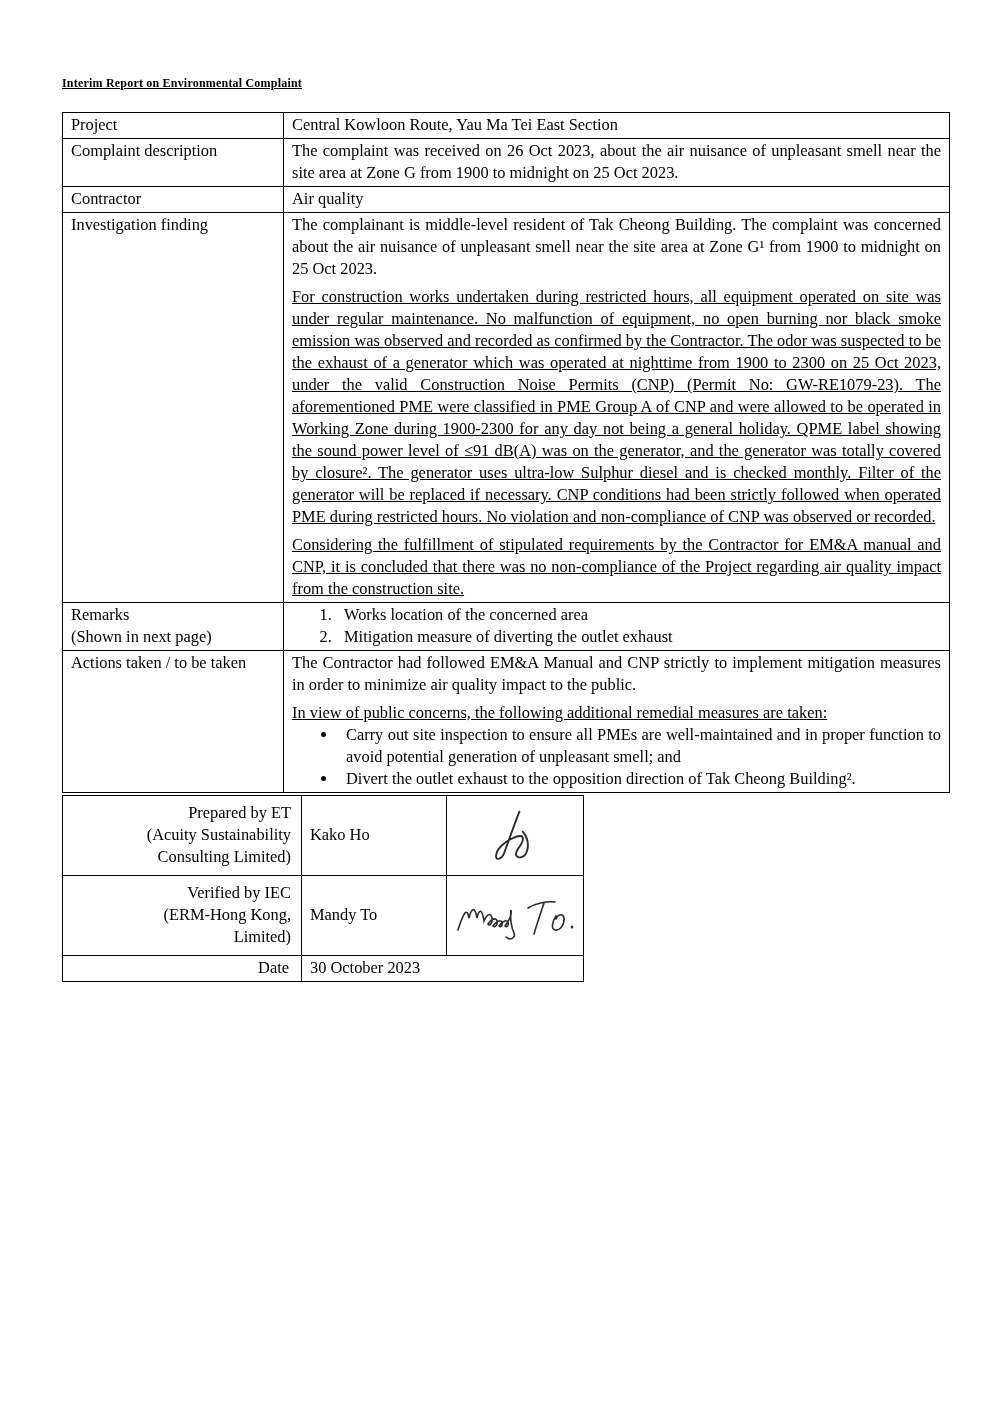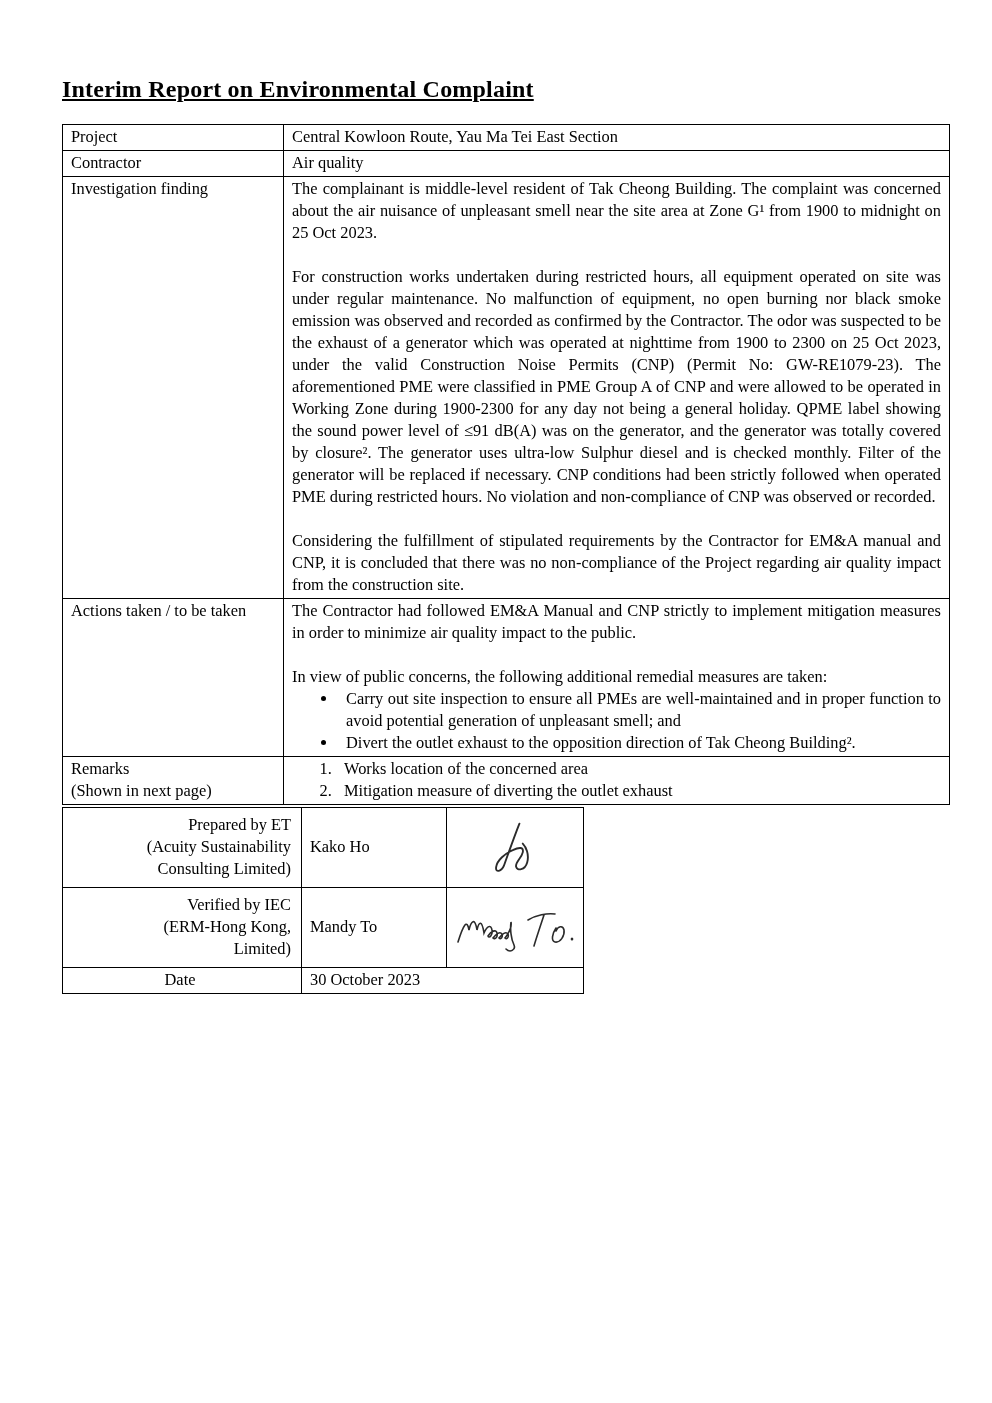--- a/index.html
+++ b/index.html
@@ -8,42 +8,42 @@
     width: 992px;
     height: 1403px;
     background: #ffffff;
     color: #000000;
     font-family: "Liberation Serif", serif;
   }
   .page {
     padding: 76px 42px 0 62px;
   }
   .doc-title {
-    font-size: 24px;
+    font-size: 12px;
     font-weight: bold;
     text-decoration: underline;
     margin: 0 0 21px 0;
     letter-spacing: 0.2px;
   }
   table {
     border-collapse: collapse;
     table-layout: fixed;
   }
   td {
     border: 1.5px solid #000;
     font-size: 16.4px;
     line-height: 22px;
     padding: 1px 8px 2px 8px;
     vertical-align: top;
     overflow: hidden;
   }
   .main-table { width: 888px; }
   .main-table .label-col { width: 221px; }
   .para { margin: 0; text-align: justify; }
-  .para + .para { margin-top: 22px; }
+  .para + .para { margin-top: 6px; text-decoration: underline; }
   .gap-before { margin-top: 22px; }
   ul.bullet-list {
     margin: 0;
     padding-left: 46px;
     list-style: disc;
   }
   ul.bullet-list li {
     padding-left: 8px;
     text-align: justify;
   }
@@ -66,70 +66,76 @@
     text-align: left;
     vertical-align: middle;
   }
   .signoff-table td.sig-cell {
     text-align: center;
     vertical-align: middle;
     padding: 0;
   }
   .sig-row { height: 80px; }
   .date-row { height: 25px; }
-  .date-label-cell { text-align: center; padding-right: 12px; }
+  .date-label-cell { text-align: right; padding-right: 12px; }
   .date-value-cell { }
   .sig-svg { display: block; margin: 0 auto; }
 </style>
 </head>
 <body>
 
 <div class="page">
 
   <h1 class="doc-title">Interim Report on Environmental Complaint</h1>
 
   <table class="main-table">
     <tbody>
         <tr>
       <td class="label-col">Project</td>
       <td>Central Kowloon Route, Yau Ma Tei East Section</td>
     </tr>
     <tr>
+      <td class="label-col">Complaint description</td>
+      <td>
+        <p class="para">The complaint was received on 26 Oct 2023, about the air nuisance of unpleasant smell near the site area at Zone G from 1900 to midnight on 25 Oct 2023.</p>
+      </td>
+    </tr>
+    <tr>
       <td class="label-col">Contractor</td>
       <td>Air quality</td>
     </tr>
     <tr>
       <td class="label-col">Investigation finding</td>
       <td>
         <p class="para">The complainant is middle-level resident of Tak Cheong Building. The complaint was concerned about the air nuisance of unpleasant smell near the site area at Zone G¹ from 1900 to midnight on 25 Oct 2023.</p>
         <p class="para">For construction works undertaken during restricted hours, all equipment operated on site was under regular maintenance. No malfunction of equipment, no open burning nor black smoke emission was observed and recorded as confirmed by the Contractor. The odor was suspected to be the exhaust of a generator which was operated at nighttime from 1900 to 2300 on 25 Oct 2023, under the valid Construction Noise Permits (CNP) (Permit No: GW-RE1079-23). The aforementioned PME were classified in PME Group A of CNP and were allowed to be operated in Working Zone during 1900-2300 for any day not being a general holiday. QPME label showing the sound power level of ≤91 dB(A) was on the generator, and the generator was totally covered by closure². The generator uses ultra-low Sulphur diesel and is checked monthly. Filter of the generator will be replaced if necessary. CNP conditions had been strictly followed when operated PME during restricted hours. No violation and non-compliance of CNP was observed or recorded.</p>
         <p class="para">Considering the fulfillment of stipulated requirements by the Contractor for EM&amp;A manual and CNP, it is concluded that there was no non-compliance of the Project regarding air quality impact from the construction site.</p>
       </td>
     </tr>
     <tr>
-      <td class="label-col">Actions taken / to be taken</td>
-      <td>
-        <p class="para">The Contractor had followed EM&amp;A Manual and CNP strictly to implement mitigation measures in order to minimize air quality impact to the public.</p>
-        <p class="para gap-before">In view of public concerns, the following additional remedial measures are taken:</p>
-        <ul class="bullet-list">
-          <li>Carry out site inspection to ensure all PMEs are well-maintained and in proper function to avoid potential generation of unpleasant smell; and</li>
-          <li>Divert the outlet exhaust to the opposition direction of Tak Cheong Building².</li>
-        </ul>
-      </td>
-    </tr>
-    <tr>
       <td class="label-col">
         <div>Remarks</div>
         <div>(Shown in next page)</div>
       </td>
       <td>
         <ol class="number-list">
           <li>Works location of the concerned area</li>
           <li>Mitigation measure of diverting the outlet exhaust</li>
         </ol>
+      </td>
+    </tr>
+    <tr>
+      <td class="label-col">Actions taken / to be taken</td>
+      <td>
+        <p class="para">The Contractor had followed EM&amp;A Manual and CNP strictly to implement mitigation measures in order to minimize air quality impact to the public.</p>
+        <p class="para gap-before">In view of public concerns, the following additional remedial measures are taken:</p>
+        <ul class="bullet-list">
+          <li>Carry out site inspection to ensure all PMEs are well-maintained and in proper function to avoid potential generation of unpleasant smell; and</li>
+          <li>Divert the outlet exhaust to the opposition direction of Tak Cheong Building².</li>
+        </ul>
       </td>
     </tr>
   </tbody>
     </table>
 
   <table class="signoff-table">
     <tbody>
         <tr class="sig-row">
       <td class="role-col role-cell">
         <div>Prepared by ET</div>

